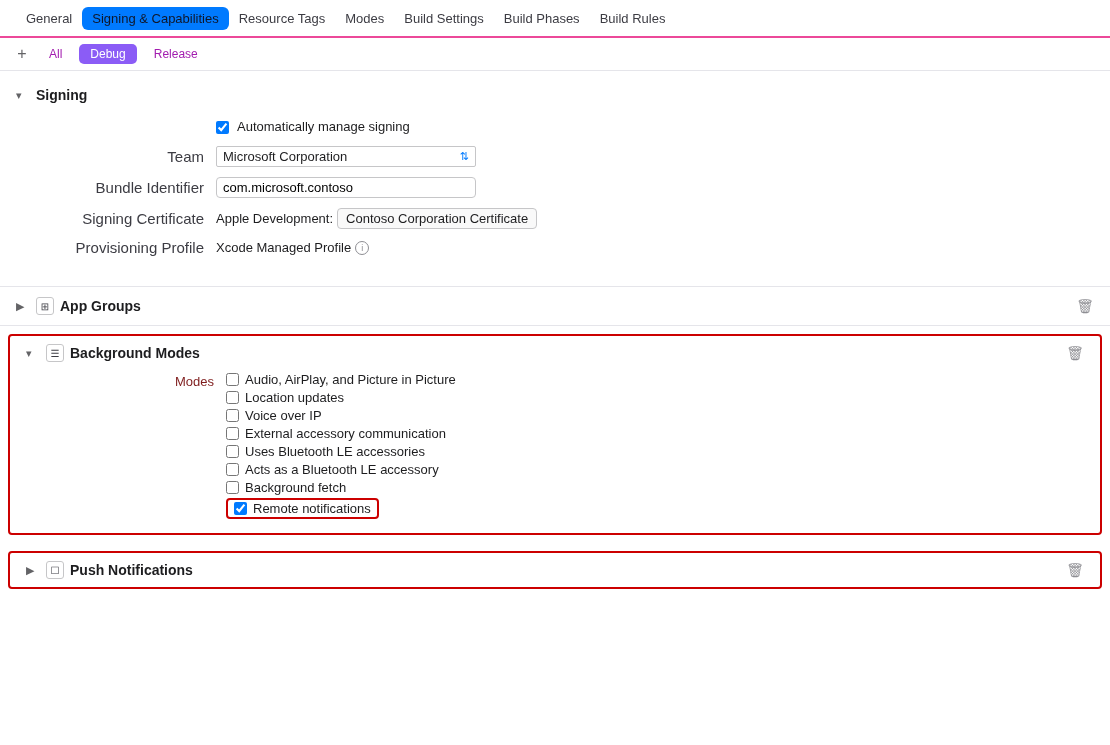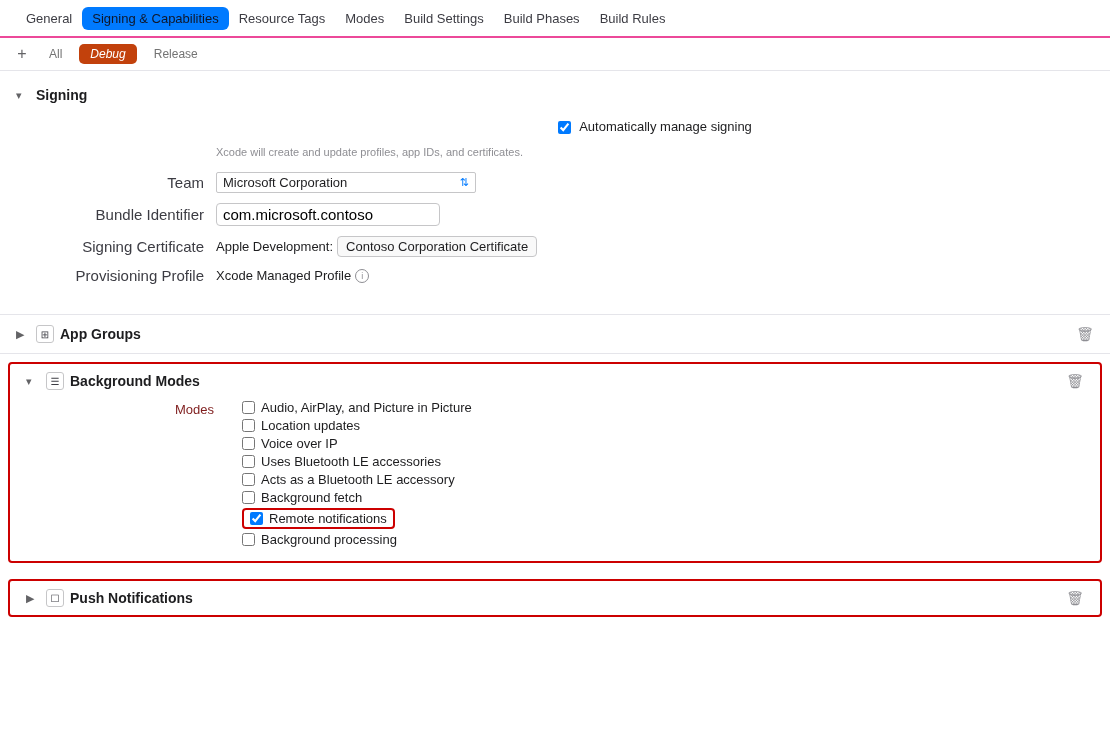--- a/index.html
+++ b/index.html
@@ -42,27 +42,26 @@
       gap: 6px;
       border-bottom: 1px solid #e5e5ea;
     }
     .filter-btn {
       padding: 2px 10px;
       border-radius: 5px;
       border: 1px solid transparent;
       background: transparent;
       cursor: pointer;
       font-size: 12px;
-      color: #737373;
+      color: #a21caf;
     }
     .filter-btn.active {
-      background: #c2410c;
+      background: #8b5cf6;
       color: white;
       border-color: transparent;
-      font-style: italic;
     }
     .add-btn {
       width: 20px;
       height: 20px;
       display: flex;
       align-items: center;
       justify-content: center;
       cursor: pointer;
       font-size: 16px;
       color: #636366;
@@ -113,21 +112,20 @@
       margin-bottom: 16px;
       cursor: pointer;
     }
 
     .auto-signing-row {
       display: flex;
       align-items: flex-start;
       gap: 8px;
       margin-left: 200px;
       margin-bottom: 12px;
-      justify-content: center;
     }
 
     .auto-signing-row input[type=checkbox] {
       margin-top: 2px;
       accent-color: #007aff;
       width: 13px;
       height: 13px;
     }
 
     .auto-signing-label {
@@ -176,22 +174,22 @@
 
     .team-select-arrow {
       font-size: 11px;
       color: #007aff;
     }
 
     .bundle-input {
       border: 1px solid #c6c6c8;
       border-radius: 4px;
       padding: 2px 6px;
-      font-size: 15px;
-      width: 224px;
+      font-size: 13px;
+      width: 260px;
       outline: none;
     }
 
     .cert-box {
       border: 1px solid #c6c6c8;
       border-radius: 4px;
       padding: 2px 8px;
       font-size: 13px;
       background: #f9f9f9;
       display: inline-block;
@@ -252,21 +250,20 @@
     .modes-list {
       display: flex;
       flex-direction: column;
       gap: 3px;
     }
 
     .mode-item {
       display: flex;
       align-items: center;
       gap: 6px;
-      margin-left: 16px;
     }
 
     .mode-item input[type=checkbox] {
       width: 13px;
       height: 13px;
       accent-color: #007aff;
     }
 
     .mode-item label {
       font-size: 13px;
@@ -335,22 +332,20 @@
       <div class="section-title-group">
         <span class="chevron">▾</span>
         <span class="section-title">Signing</span>
       </div>
     </div>
 
     <div class="auto-signing-row">
       <input type="checkbox" checked="" style="">
       <span class="auto-signing-label">Automatically manage signing</span>
     </div>
-    <div class="auto-signing-sub">Xcode will create and update profiles, app IDs, and
-certificates.</div>
 
     <div class="form-row">
       <span class="form-label">Team</span>
       <div class="team-select">
         <span class="team-select-text">Microsoft Corporation</span>
         <span class="team-select-arrow">⇅</span>
       </div>
     </div>
 
     <div class="form-row">
@@ -407,20 +402,24 @@
               <div class="mode-item">
                 <input type="checkbox" style="">
                 <label>Location updates</label>
               </div>
 
               <div class="mode-item">
                 <input type="checkbox" style="">
                 <label>Voice over IP</label>
               </div>
 
+              <div class="mode-item">
+                <input type="checkbox" style="">
+                <label>External accessory communication</label>
+              </div>
 
               <div class="mode-item">
                 <input type="checkbox" style="">
                 <label>Uses Bluetooth LE accessories</label>
               </div>
 
               <div class="mode-item">
                 <input type="checkbox" style="">
                 <label>Acts as a Bluetooth LE accessory</label>
               </div>
@@ -430,24 +429,20 @@
                 <label>Background fetch</label>
               </div>
 
               <div class="mode-item">
                 <div class="remote-notif-highlighted">
                   <input type="checkbox" checked="" style="">
                   <label>Remote notifications</label>
                 </div>
               </div>
 
-              <div class="mode-item">
-                <input type="checkbox" style="">
-                <label>Background processing</label>
-              </div>
 
             </div>
           </div>
         </div>
       </div>
     </div>
   </div>
 
   <div style="padding: 4px 0;">
     <div class="push-notif-wrapper">

